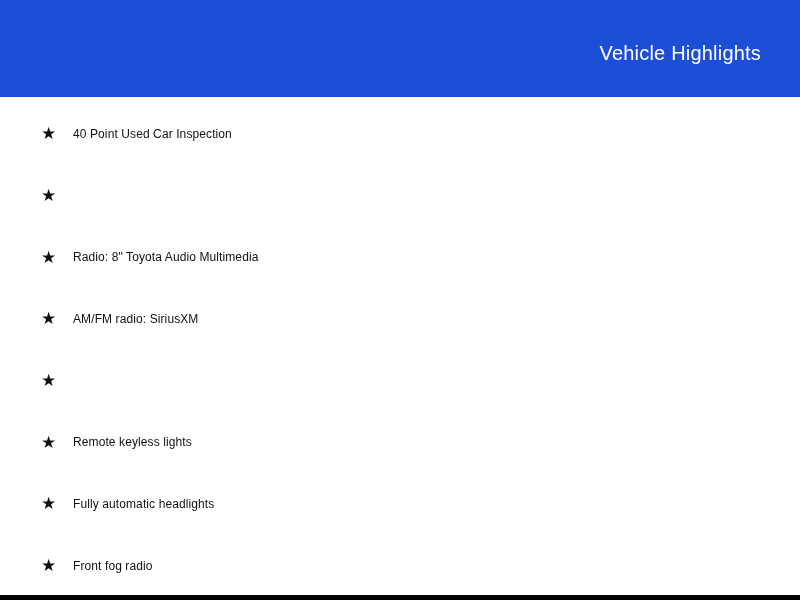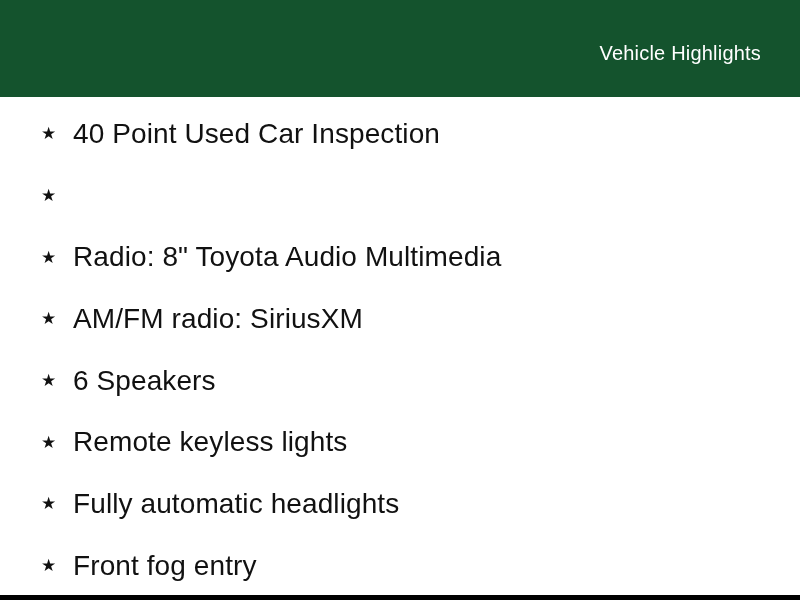--- a/index.html
+++ b/index.html
@@ -10,21 +10,21 @@
     position: relative;
     width: 800px;
     height: 600px;
     background: #ffffff;
     display: flex;
     flex-direction: column;
   }
 
   .header-bar {
     height: 97px;
-    background: #14532d;
+    background: #1d4ed8;
     display: flex;
     align-items: center;
     justify-content: flex-end;
     padding-right: 39px;
     padding-top: 9px;
     flex: 0 0 auto;
   }
 
   .header-title {
     color: #ffffff;
@@ -51,21 +51,21 @@
     font-size: 17px;
     width: 18px;
     text-align: left;
     margin-right: 14px;
     flex: 0 0 auto;
     line-height: 1;
   }
 
   .item-label {
     color: #111111;
-    font-size: 28px;
+    font-size: 12px;
     font-weight: 400;
     letter-spacing: 0.1px;
   }
 
   .footer-bar {
     position: absolute;
     left: 0;
     bottom: 0;
     width: 800px;
     height: 5px;
@@ -92,31 +92,30 @@
     <li class="list-item">
       <span class="star-bullet">★</span>
       <span class="item-label">Radio: 8" Toyota Audio Multimedia</span>
     </li>
     <li class="list-item">
       <span class="star-bullet">★</span>
       <span class="item-label">AM/FM radio: SiriusXM</span>
     </li>
     <li class="list-item">
       <span class="star-bullet">★</span>
-      <span class="item-label">6 Speakers</span>
     </li>
     <li class="list-item">
       <span class="star-bullet">★</span>
       <span class="item-label">Remote keyless lights</span>
     </li>
     <li class="list-item">
       <span class="star-bullet">★</span>
       <span class="item-label">Fully automatic headlights</span>
     </li>
     <li class="list-item">
       <span class="star-bullet">★</span>
-      <span class="item-label">Front fog entry</span>
+      <span class="item-label">Front fog radio</span>
     </li>
   </ul>
 
   <div class="footer-bar"></div>
 
 </div>
 
 </body></html>

